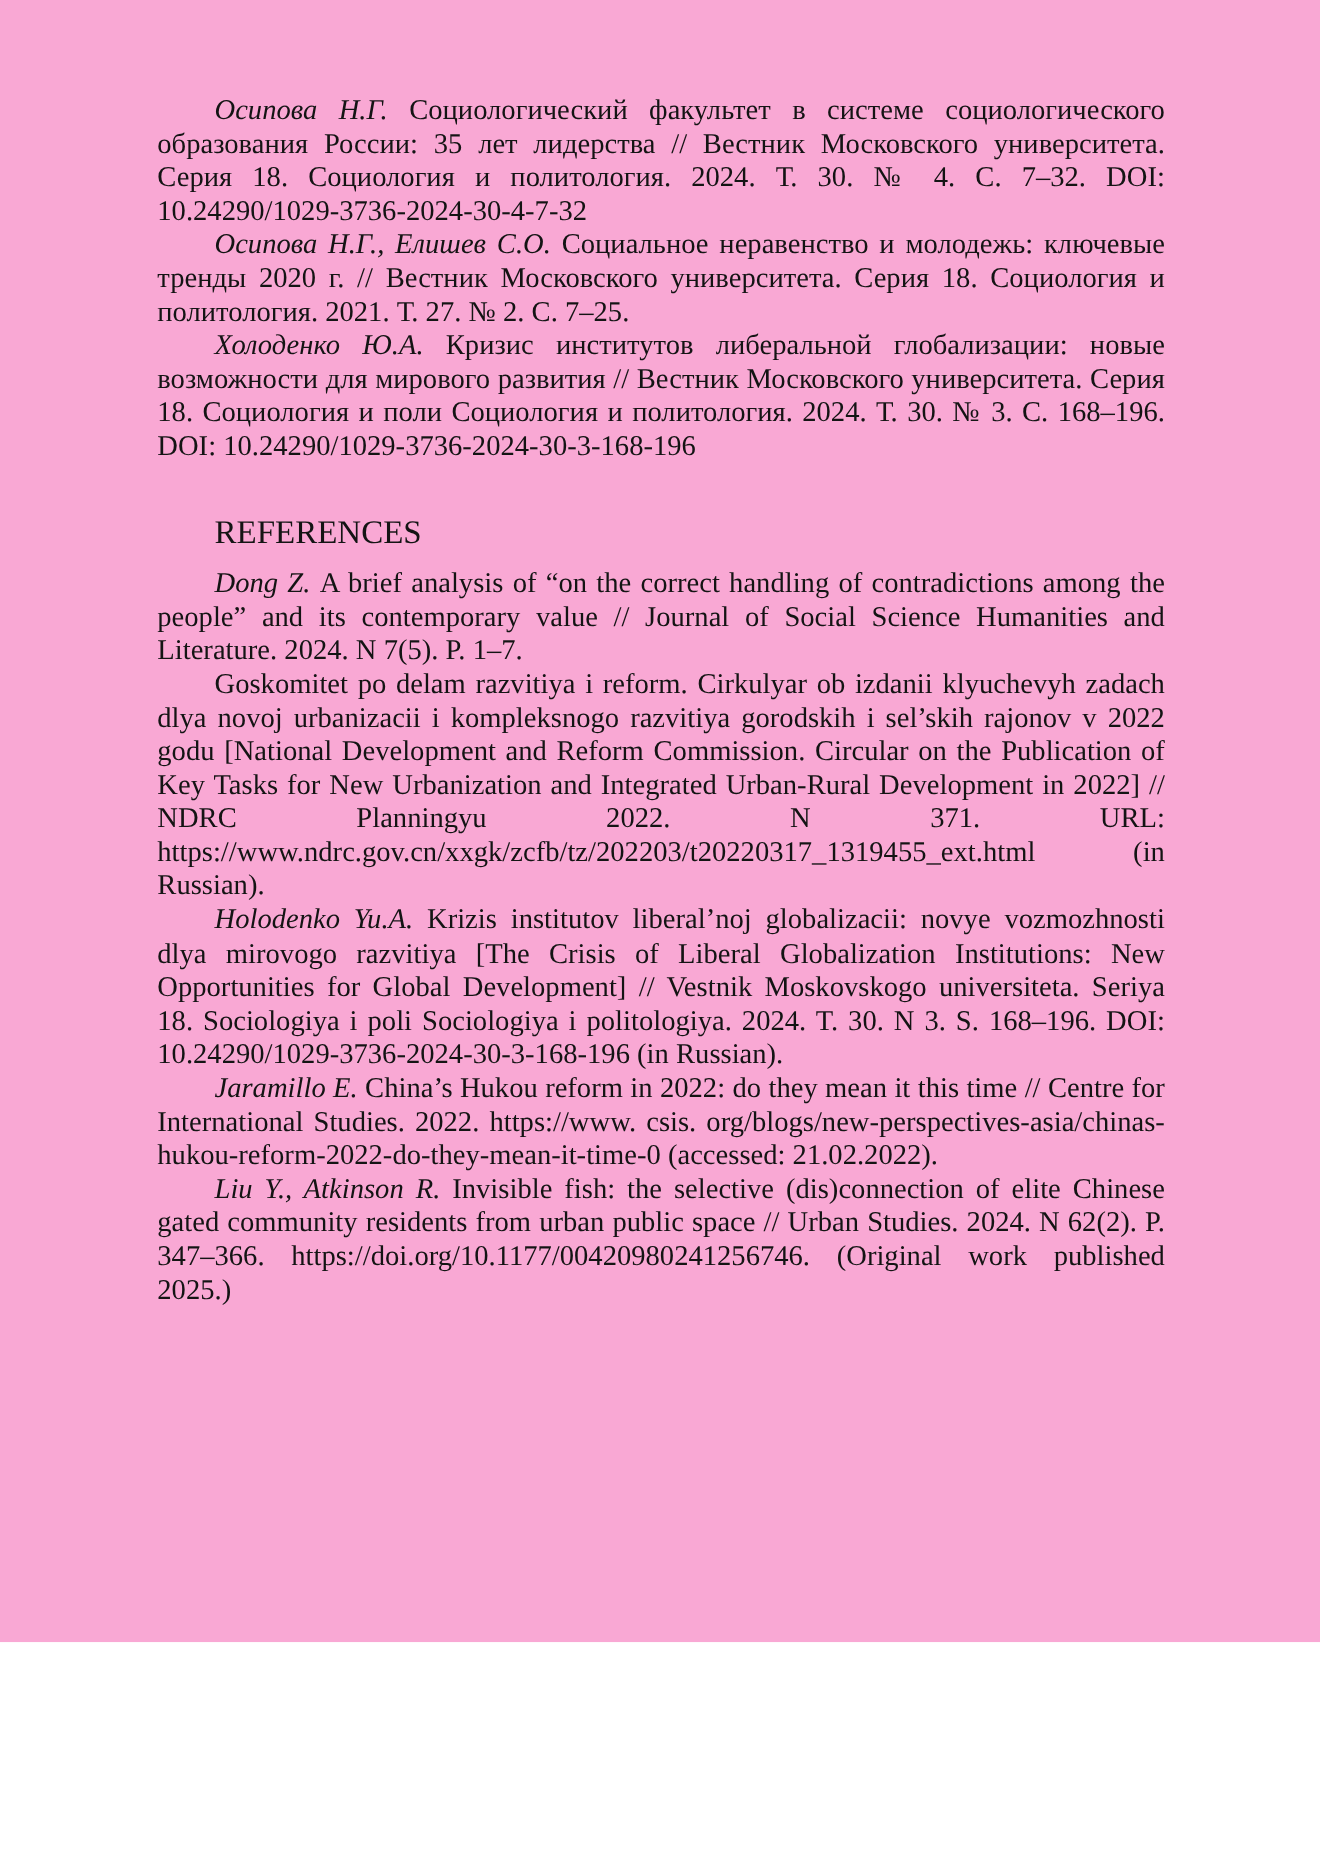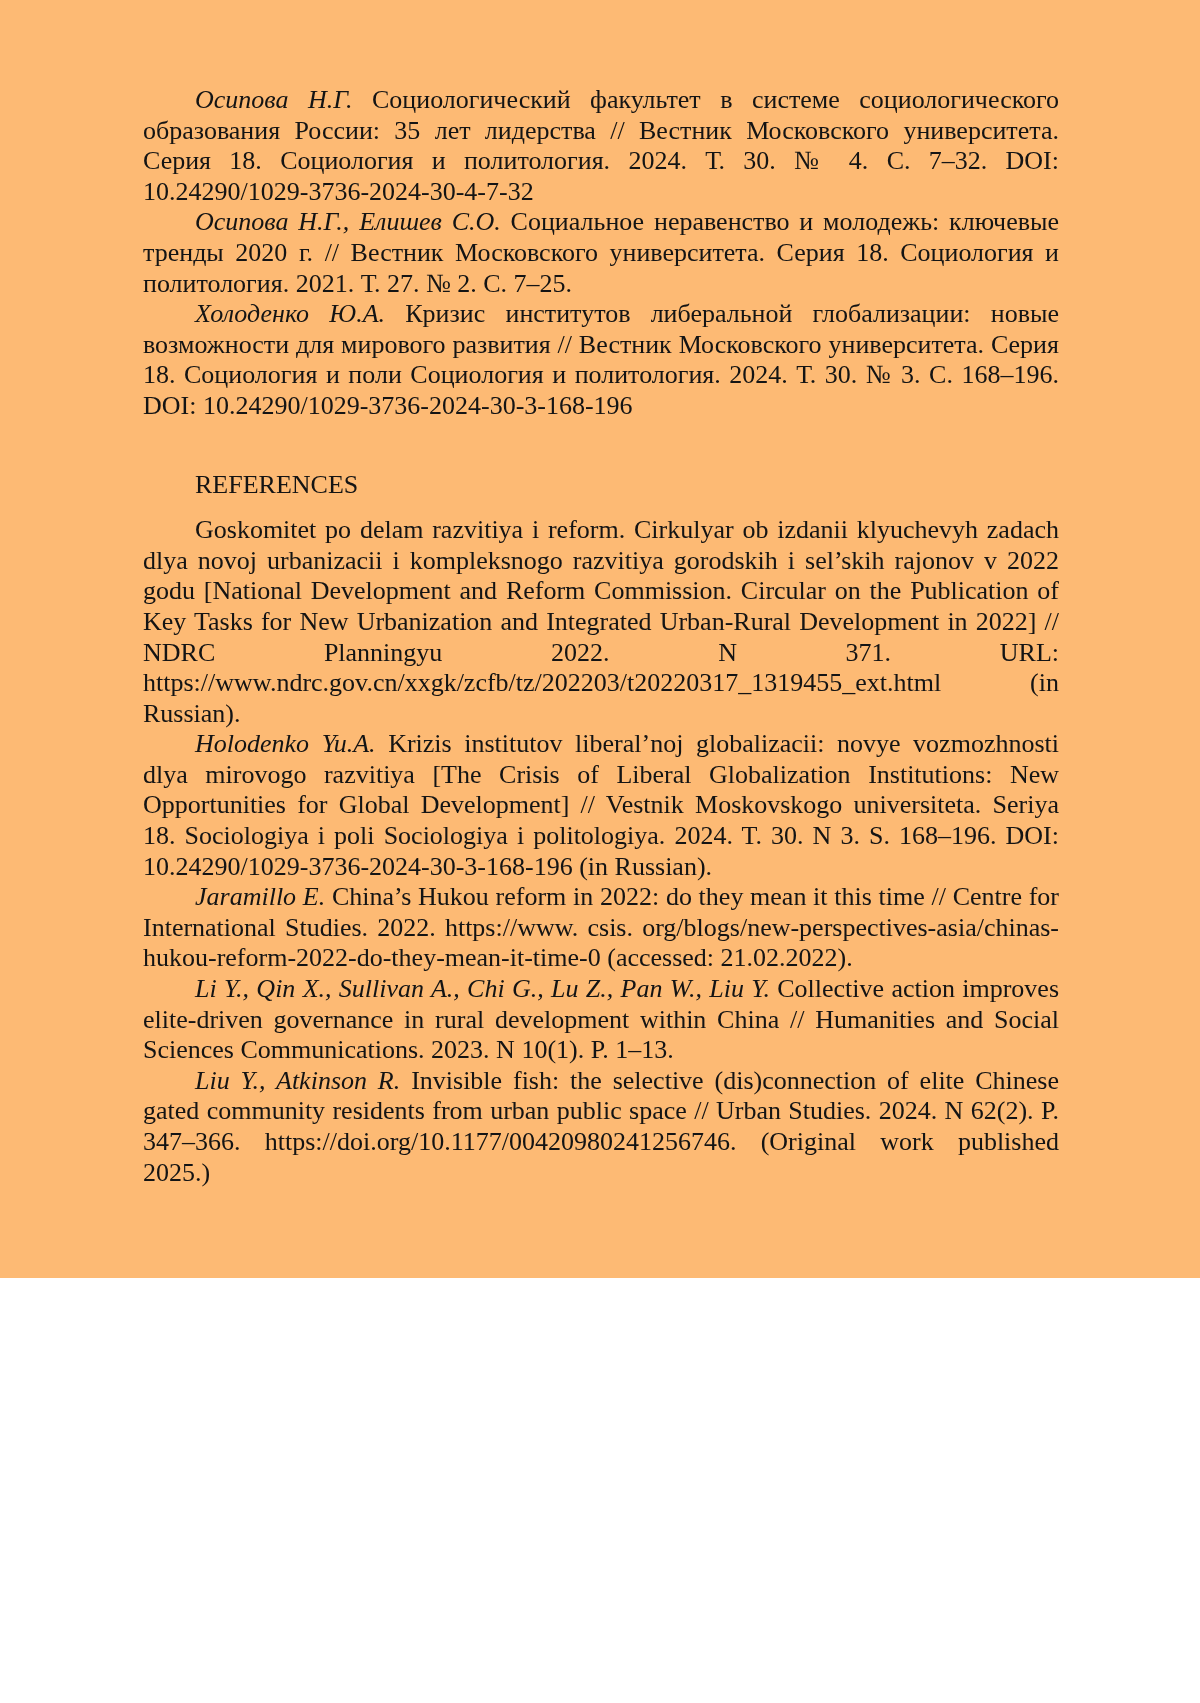--- a/index.html
+++ b/index.html
@@ -3,22 +3,22 @@
 <meta charset="utf-8">
 <style>
   html, body {
     margin: 0;
     padding: 0;
     background: #ffffff;
   }
   .page {
     position: relative;
     width: 1200px;
-    height: 1278px;
-    background: #fdba74;
+    height: 1493px;
+    background: #f9a8d4;
     font-family: "Liberation Serif", serif;
     color: #141414;
     overflow: hidden;
   }
   .content {
     position: absolute;
     left: 143px;
     top: 85px;
     width: 916px;
   }
@@ -28,21 +28,21 @@
     line-height: 30.6px;
     text-align: justify;
     text-indent: 52px;
     overflow-wrap: anywhere;
   }
   p.ref .authors {
     font-style: italic;
   }
   h2.refs-heading {
     margin: 48px 0 15px 0;
-    font-size: 26px;
+    font-size: 30px;
     line-height: 30.6px;
     font-weight: normal;
     text-indent: 52px;
   }
   .page-number {
     position: absolute;
     left: 143px;
     top: 1572px;
     font-size: 16px;
     line-height: 30.6px;
@@ -53,21 +53,21 @@
 
 <div class="page">
   <div class="content">
     <div id="ru-list">
         <p class="ref"><span class="authors">Осипова Н.Г. </span><span>Социологический факультет в системе социологического образования России: 35 лет лидерства // Вестник Московского университета. Серия 18. Социология и политология. 2024. Т. 30. № 4. С. 7–32. DOI: 10.24290/1029-3736-2024-30-4-7-32</span></p>
         <p class="ref"><span class="authors">Осипова Н.Г., Елишев С.О. </span><span>Социальное неравенство и молодежь: ключевые тренды 2020 г. // Вестник Московского университета. Серия 18. Социология и политология. 2021. Т. 27. № 2. С. 7–25.</span></p>
         <p class="ref"><span class="authors">Холоденко Ю.А. </span><span>Кризис институтов либеральной глобализации: новые возможности для мирового развития // Вестник Московского университета. Серия 18. Социология и поли Социология и политология. 2024. Т. 30. № 3. С. 168–196. DOI: 10.24290/1029-3736-2024-30-3-168-196</span></p>
       </div>
     <h2 class="refs-heading">REFERENCES</h2>
     <div id="en-list">
+        <p class="ref"><span class="authors">Dong Z. </span><span>A brief analysis of “on the correct handling of contradictions among the people” and its contemporary value // Journal of Social Science Humanities and Literature. 2024. N 7(5). P. 1–7.</span></p>
         <p class="ref"><span>Goskomitet po delam razvitiya i reform. Cirkulyar ob izdanii klyuchevyh zadach dlya novoj urbanizacii i kompleksnogo razvitiya gorodskih i sel’skih rajonov v 2022 godu [National Development and Reform Commission. Circular on the Publication of Key Tasks for New Urbanization and Integrated Urban-Rural Development in 2022] // NDRC Planningyu 2022. N 371. URL: https://www.ndrc.gov.cn/xxgk/zcfb/tz/202203/t20220317_1319455_ext.html (in Russian).</span></p>
         <p class="ref"><span class="authors">Holodenko Yu.A. </span><span>Krizis institutov liberal’noj globalizacii: novye vozmozhnosti dlya mirovogo razvitiya [The Crisis of Liberal Globalization Institutions: New Opportunities for Global Development] // Vestnik Moskovskogo universiteta. Seriya 18. Sociologiya i poli Sociologiya i politologiya. 2024. T. 30. N 3. S. 168–196. DOI: 10.24290/1029-3736-2024-30-3-168-196 (in Russian).</span></p>
         <p class="ref"><span class="authors">Jaramillo E. </span><span>China’s Hukou reform in 2022: do they mean it this time // Centre for International Studies. 2022. https://www. csis. org/blogs/new-perspectives-asia/chinas-hukou-reform-2022-do-they-mean-it-time-0 (accessed: 21.02.2022).</span></p>
-        <p class="ref"><span class="authors">Li Y., Qin X., Sullivan A., Chi G., Lu Z., Pan W., Liu Y. </span><span>Collective action improves elite-driven governance in rural development within China // Humanities and Social Sciences Communications. 2023. N 10(1). P. 1–13.</span></p>
         <p class="ref"><span class="authors">Liu Y., Atkinson R. </span><span>Invisible fish: the selective (dis)connection of elite Chinese gated community residents from urban public space // Urban Studies. 2024. N 62(2). P. 347–366. https://doi.org/10.1177/00420980241256746. (Original work published 2025.)</span></p>
       </div>
   </div>
   <div class="page-number">170</div>
 </div>
 
 </body></html>

